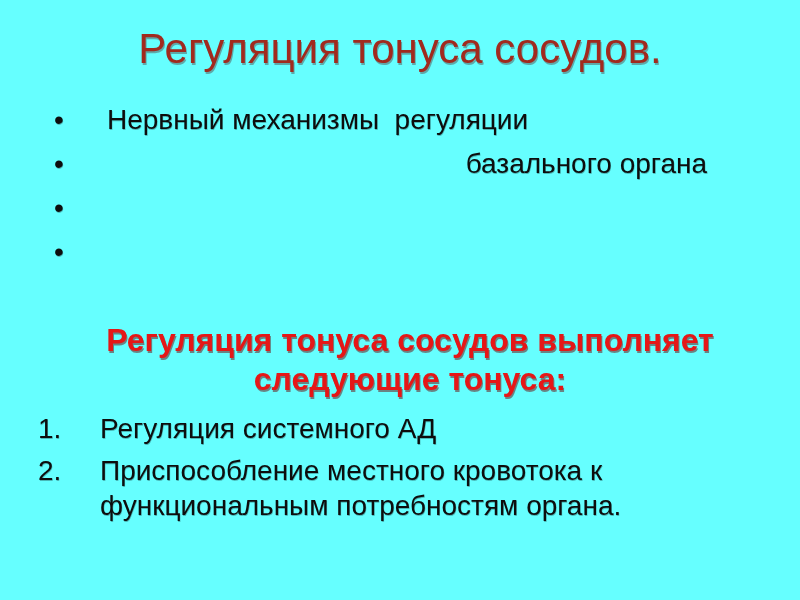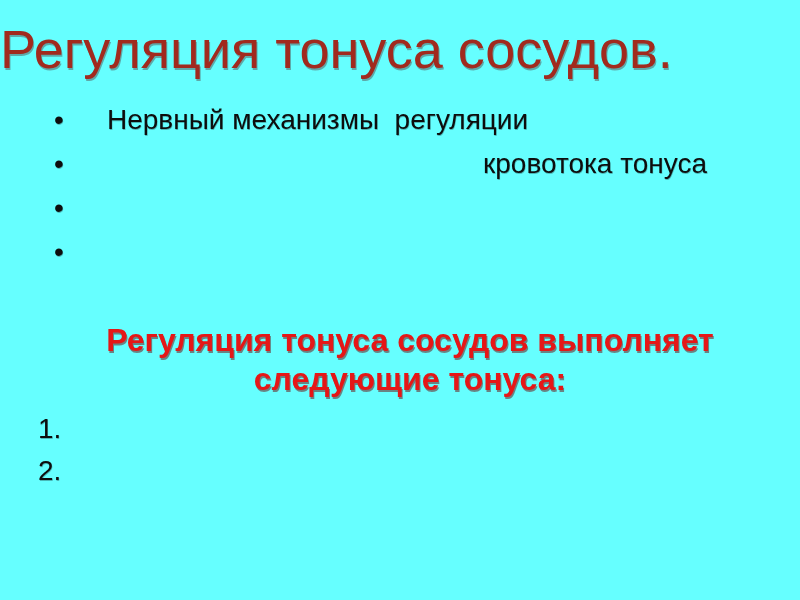--- a/index.html
+++ b/index.html
@@ -19,22 +19,22 @@
     inset: 0;
     background: #66FFFF;
   }
 
   
   .slide-title {
     position: absolute;
     top: 18px;
     left: 0;
     width: 800px;
-    text-align: left;
-    font-size: 54px;
+    text-align: center;
+    font-size: 42px;
     line-height: 62px;
     font-weight: 400;
     color: #A12A1E;
     text-shadow: 1px 1.5px 0 rgba(80, 10, 10, 0.35);
     white-space: nowrap;
   }
 
   
   .bullets {
     position: absolute;
@@ -113,37 +113,39 @@
 
   <div class="slide-title">Регуляция тонуса сосудов.</div>
 
   <div class="bullets">
     <div class="bullet-row">
       <span class="bullet-marker">•</span>
       <span class="bullet-text">Нервный механизмы  регуляции</span>
     </div>
     <div class="bullet-row align-right">
       <span class="bullet-marker">•</span>
-      <span class="bullet-text">кровотока тонуса</span>
+      <span class="bullet-text">базального органа</span>
     </div>
     <div class="bullet-row">
       <span class="bullet-marker">•</span>
     </div>
     <div class="bullet-row">
       <span class="bullet-marker">•</span>
     </div>
   </div>
 
   <div class="section-heading">
     <div>Регуляция тонуса сосудов выполняет</div>
     <div>следующие тонуса:</div>
   </div>
 
   <div class="numbered">
     <div class="numbered-row">
       <span class="item-number">1.</span>
+      <span class="item-text">Регуляция системного АД</span>
     </div>
     <div class="numbered-row">
       <span class="item-number">2.</span>
+      <span class="item-text">Приспособление местного кровотока к функциональным потребностям органа.</span>
     </div>
   </div>
 
 </div>
 
 </body></html>

